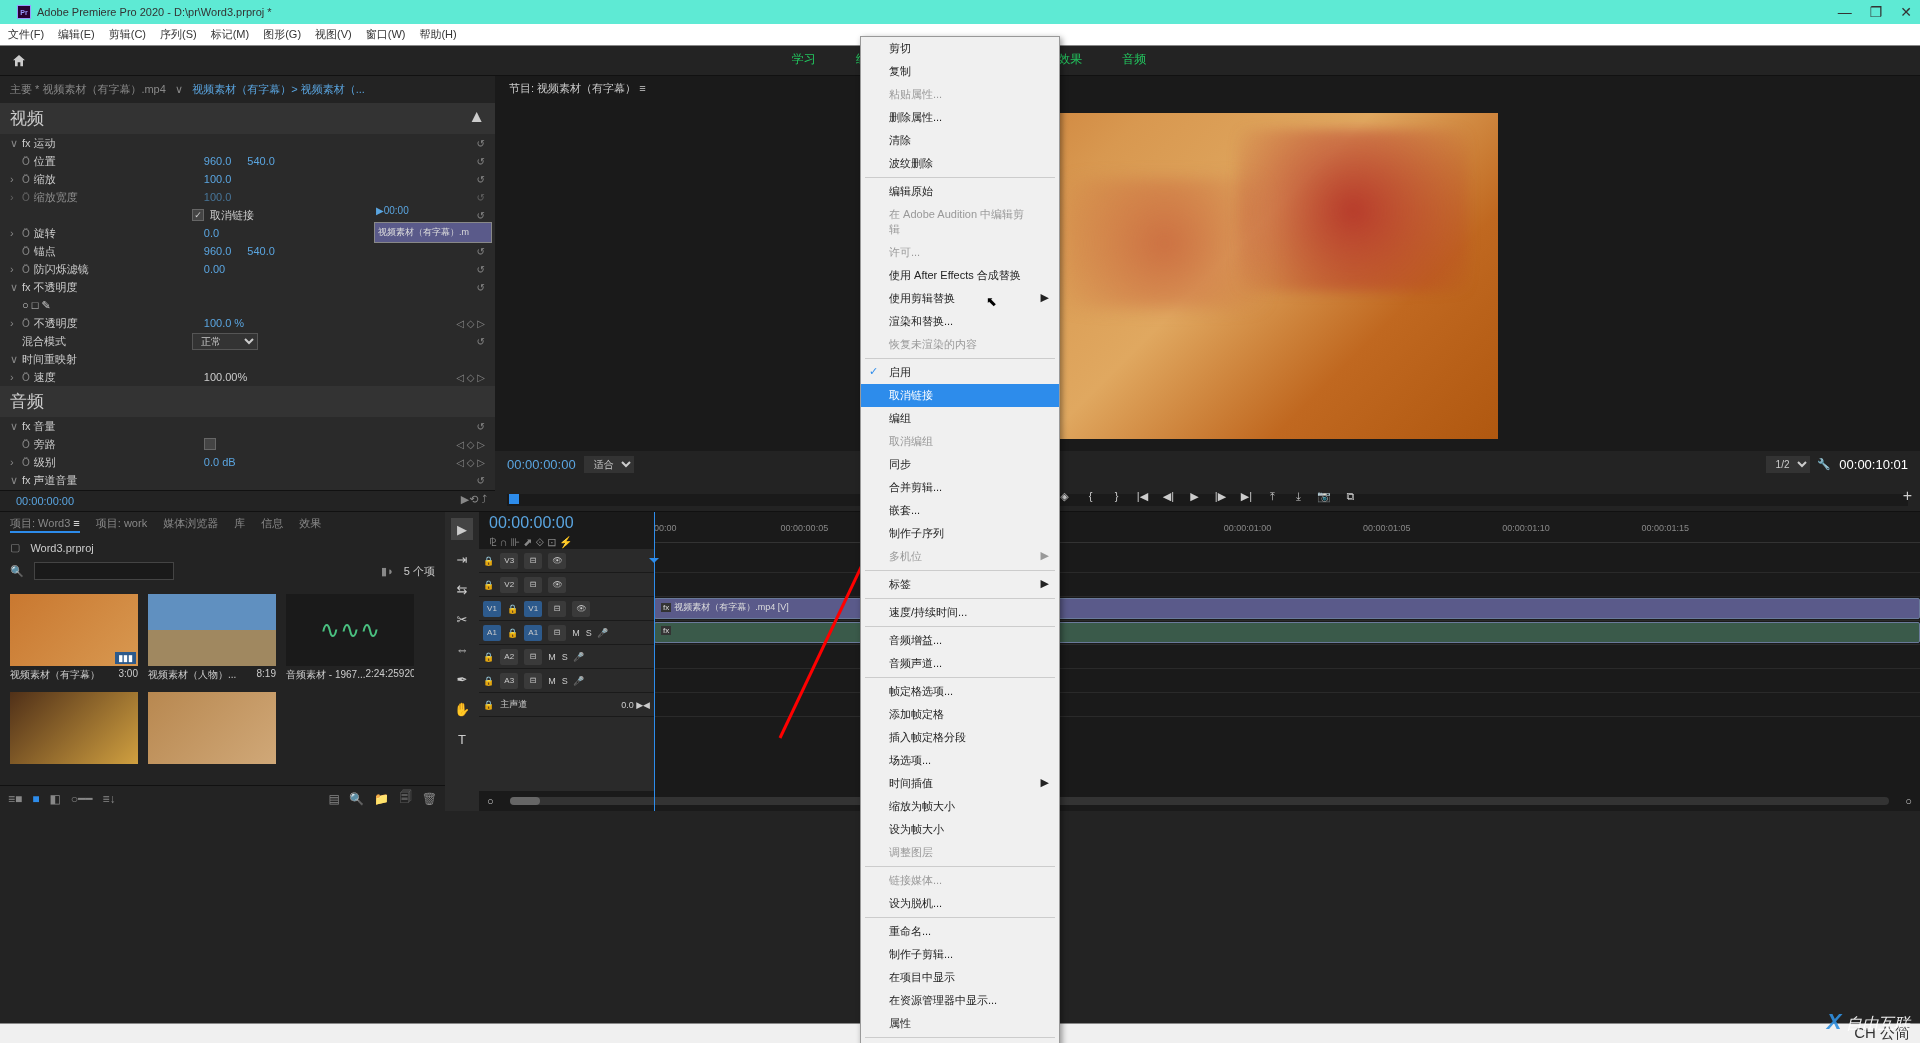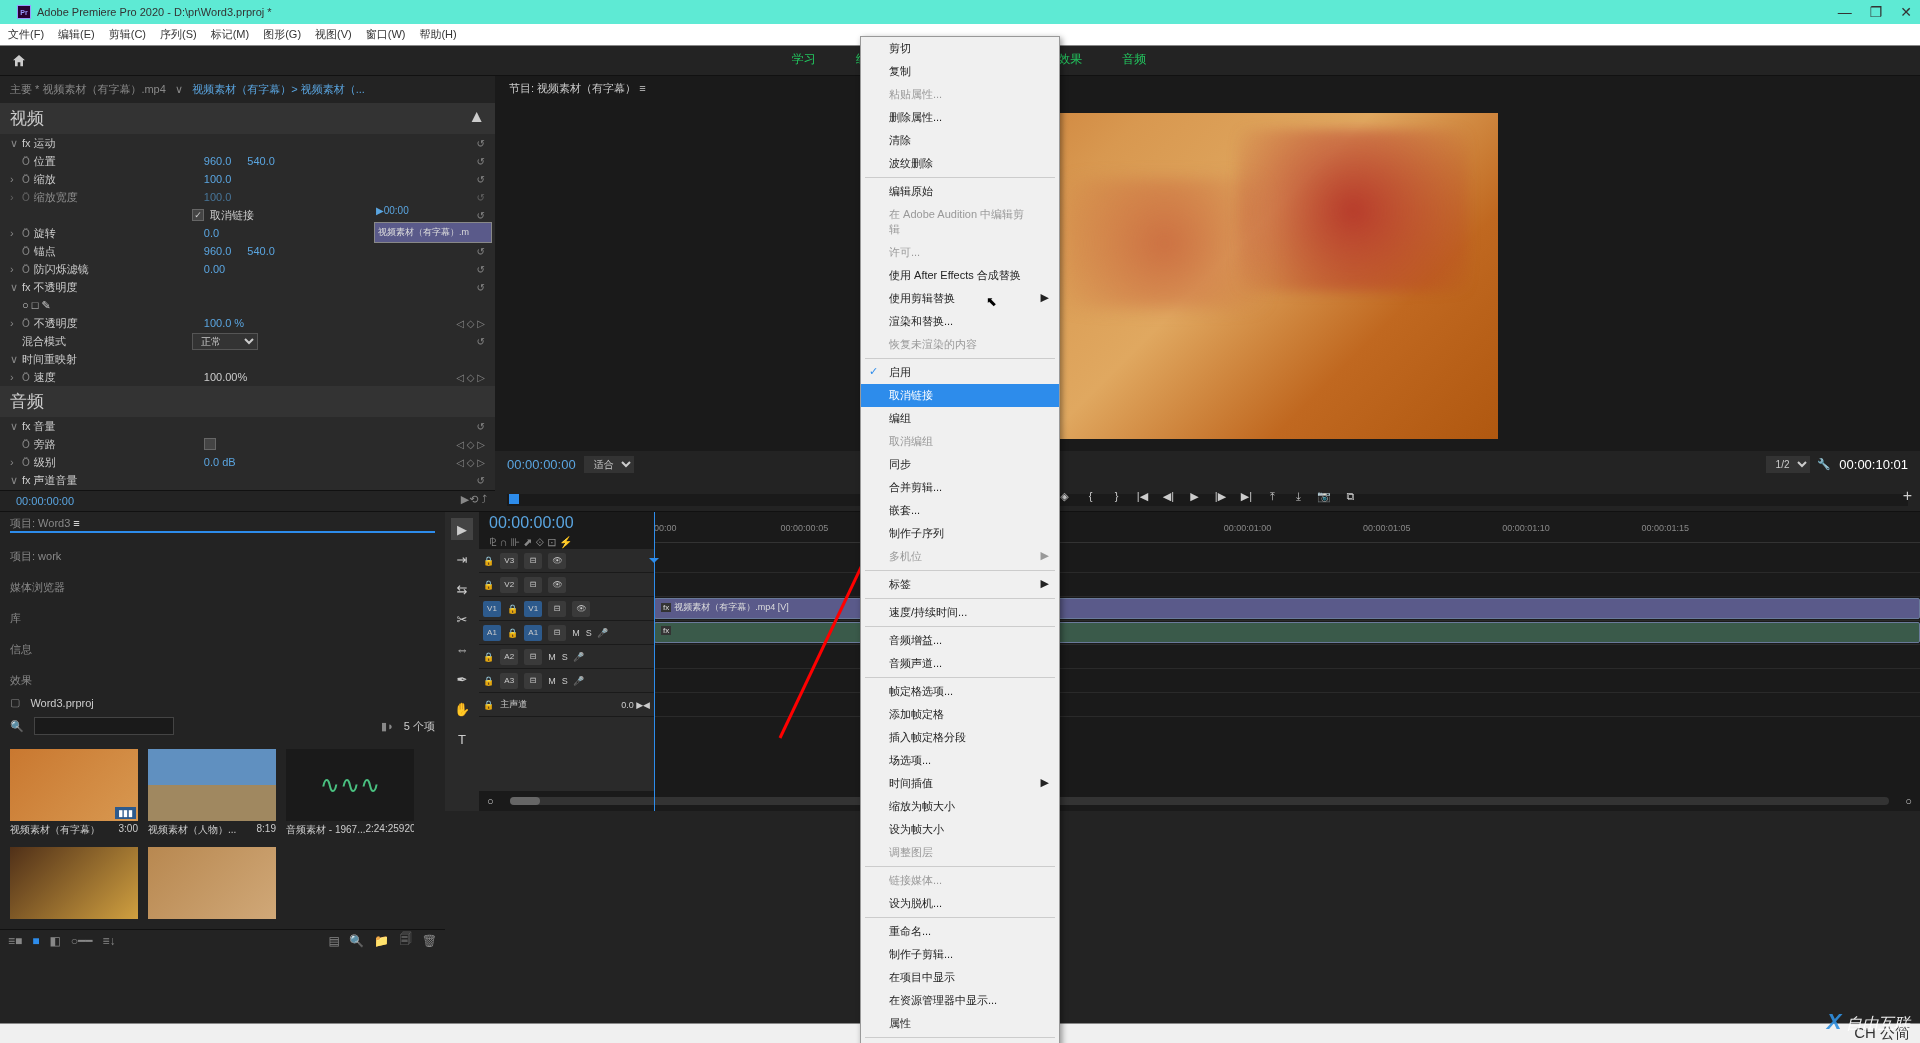--- a/index.html
+++ b/index.html
@@ -48,21 +48,21 @@
 .tc { color: #5aa5e0; font-size: 13px; }
 .fit-select { background: #333; border: none; color: #ccc; font-size: 10px; padding: 2px 4px 2px 6px; }
 .transport { display: flex; gap: 8px; position: absolute; left: 50%; transform: translateX(-50%); bottom: 6px; }
 .transport span { width: 18px; height: 18px; display: flex; align-items: center; justify-content: center; color: #ccc; cursor: pointer; }
 .right-tc { margin-left: auto; color: #fff; font-size: 13px; }
 .scrubber { width: 100%; height: 12px; background: #1a1a1a; position: relative; margin-top: 4px; }
 .scrubber .playhead { position: absolute; left: 2px; top: 0; width: 10px; height: 10px; background: #2d8ceb; }
 
 .lower-area { display: flex; height: 300px; border-top: 1px solid #111; }
 .project-panel { width: 445px; background: #232323; display: flex; flex-direction: column; }
-.proj-tabs { display: flex; padding: 4px 10px; gap: 16px; font-size: 11px; flex-direction: column; }
+.proj-tabs { display: flex; padding: 4px 10px; gap: 16px; font-size: 11px; }
 .proj-tabs span { color: #888; }
 .proj-tabs .active { color: #fff; border-bottom: 2px solid #2d8ceb; }
 .proj-header { padding: 4px 10px; display: flex; align-items: center; gap: 10px; }
 .proj-search { background: #1a1a1a; border: 1px solid #444; width: 140px; height: 18px; padding: 0 4px; color: #ccc; font-size: 10px; }
 .bins { flex: 1; display: flex; flex-wrap: wrap; gap: 10px; padding: 10px; align-content: flex-start; }
 .bin-item { width: 128px; }
 .thumb { width: 128px; height: 72px; background: linear-gradient(135deg, #c97830, #d89850); position: relative; }
 .thumb.person { background: linear-gradient(180deg, #6090c0 50%, #a08860 50%); }
 .thumb.audio { background: #1a1a1a; display: flex; align-items: center; justify-content: center; }
 .thumb.leaf { background: linear-gradient(135deg, #503018, #d0a040); }

